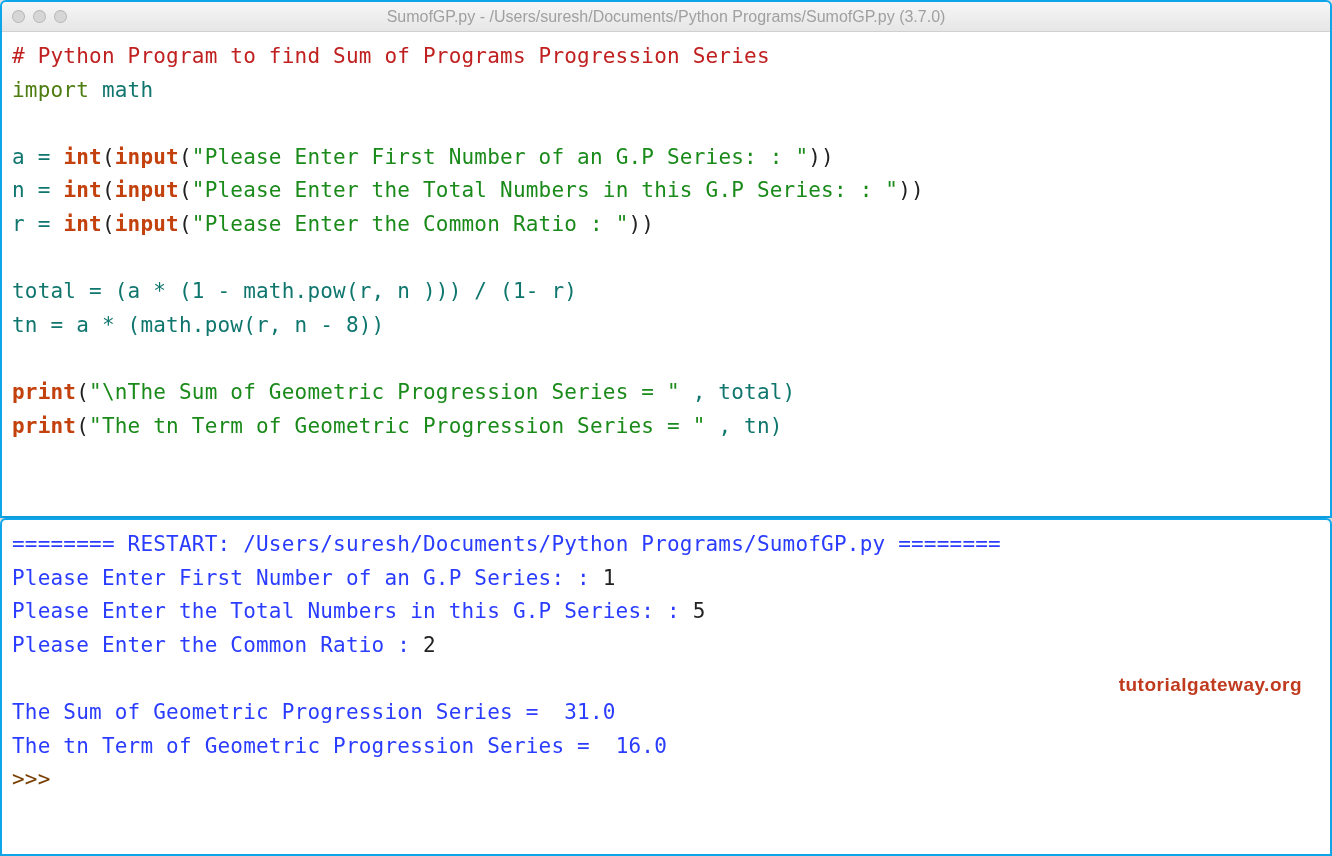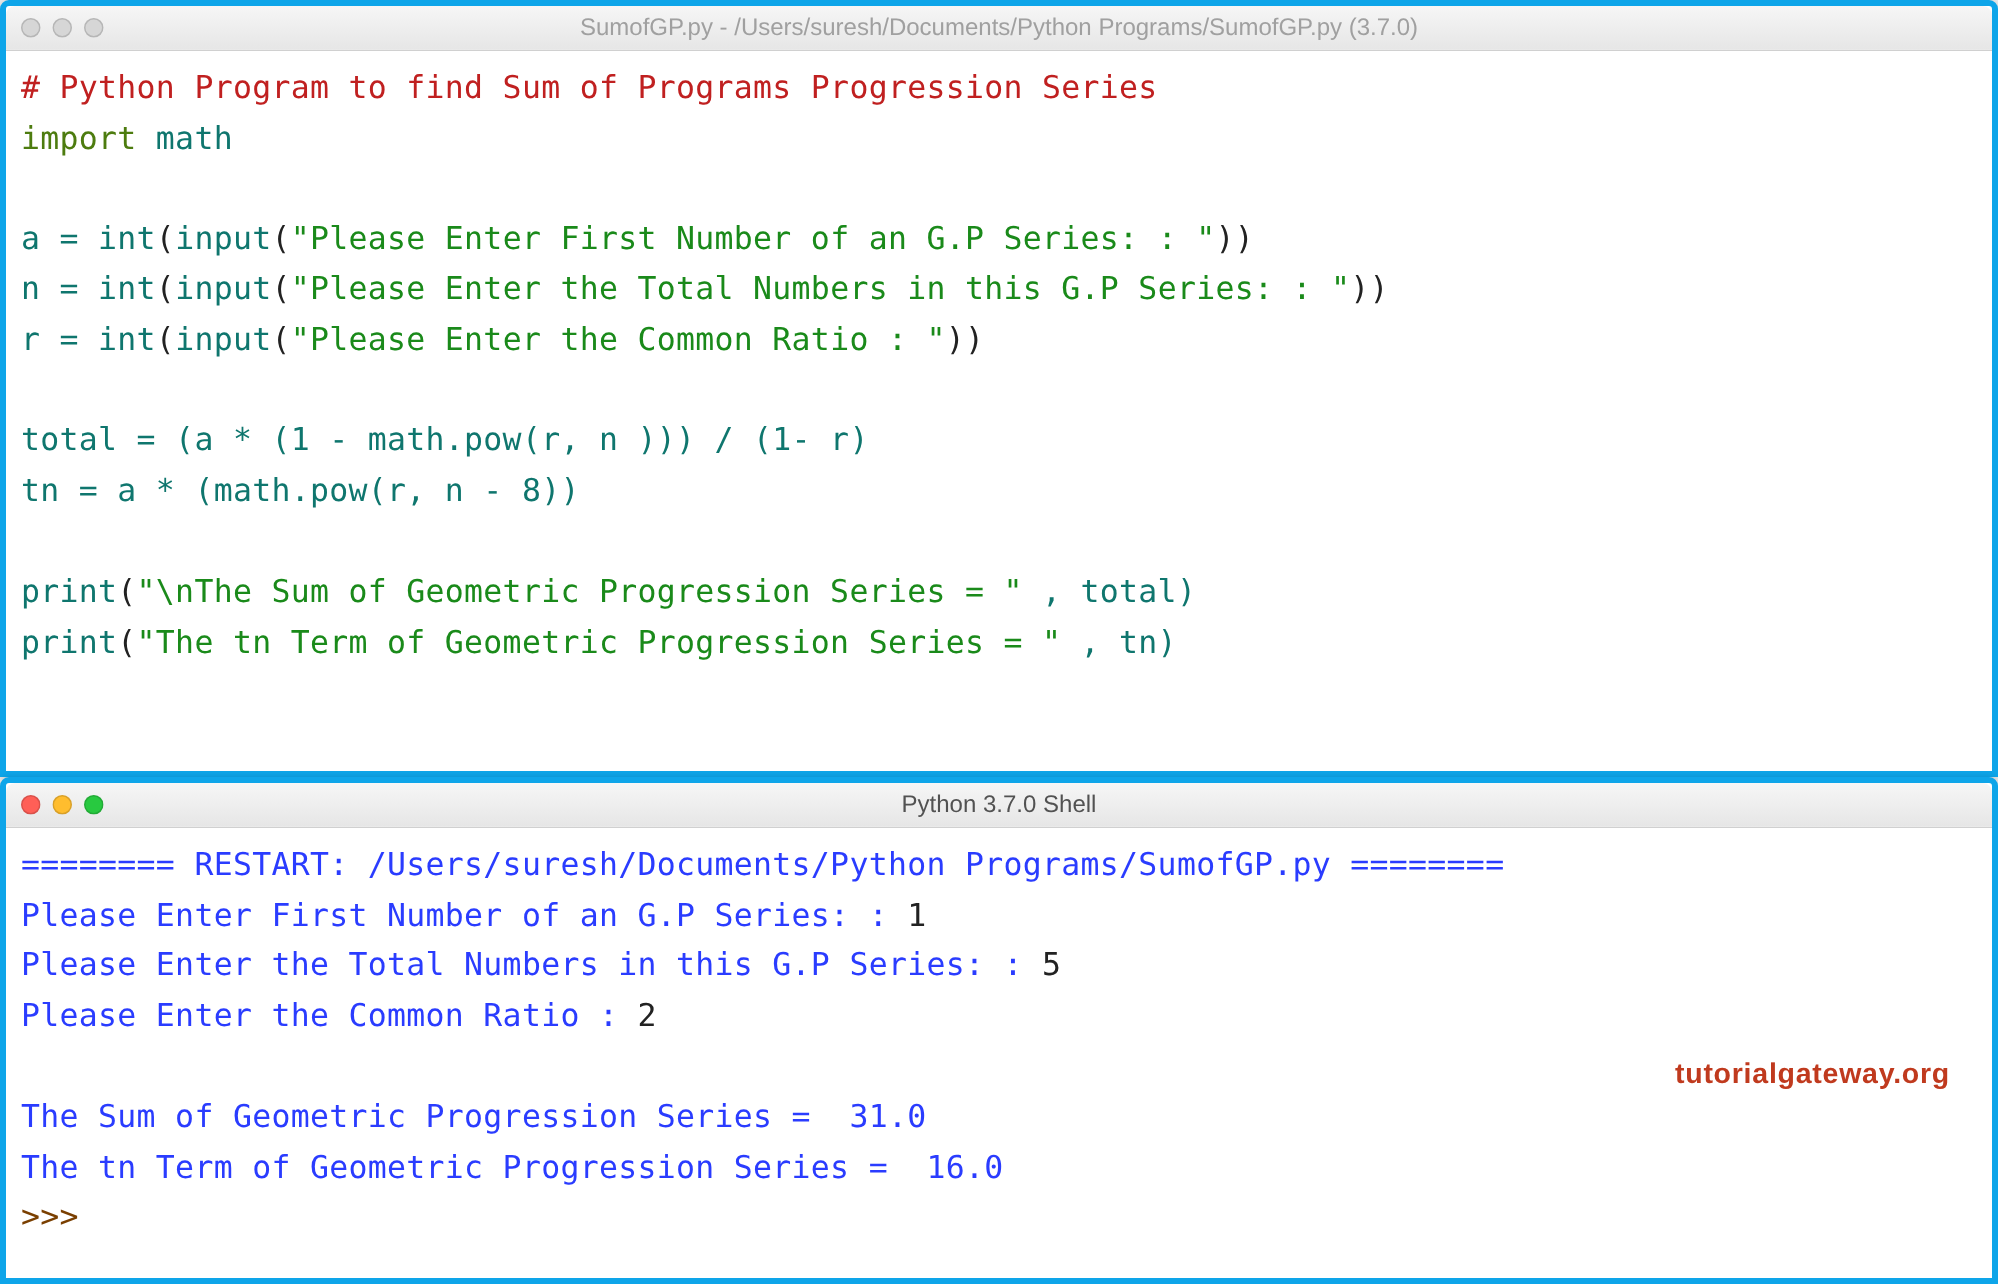--- a/index.html
+++ b/index.html
@@ -6,21 +6,21 @@
   body {
     font-family: "Andale Mono", "Menlo", "Consolas", monospace;
     font-size: 21px;
     background: #ececec;
     width: 1332px;
     height: 856px;
     overflow: hidden;
   }
   .window {
     background: #fff;
-    border: 4px solid #0ea5e9;
+    border: 2px solid #0ea5e9;
     border-radius: 6px 6px 0 0;
     margin: 0;
     box-shadow: 0 0 4px rgba(0,0,0,.15);
     position: relative;
   }
   .editor-window { height: 518px; }
   .shell-window { height: 338px; margin-top: 0; }
   .titlebar {
     height: 30px;
     background: linear-gradient(#f6f6f6,#e6e6e6);
@@ -56,21 +56,21 @@
   .shell-window .title { color: #525252; }
   .content {
     padding: 8px 10px 4px 10px;
     white-space: pre;
     line-height: 1.6;
     letter-spacing: 0.2px;
   }
   .c-comment { color: #c02020; }
   .c-kw      { color: #4d7c0f; }
   .c-text    { color: #0f766e; margin-top: 16px; }
-  .c-builtin { color: #0f766e; }
+  .c-builtin { color: #c2410c; font-weight: bold; }
   .c-str     { color: #1a8a1a; }
   .c-paren   { color: #222; }
   .s-blue    { color: #2a3cff; }
   .s-text    { color: #222; }
   .s-prompt  { color: #7a3f00; }
   .watermark {
     position: absolute;
     right: 28px;
     top: 150px;
     color: #c03a1e;
@@ -100,28 +100,20 @@
 <span class="c-text">r = </span><span class="c-builtin">int</span><span class="c-paren">(</span><span class="c-builtin">input</span><span class="c-paren">(</span><span class="c-str">"Please Enter the Common Ratio : "</span><span class="c-paren">))</span>
 
 <span class="c-text">total = (a * (1 - math.pow(r, n ))) / (1- r)</span>
 <span class="c-text">tn = a * (math.pow(r, n - 8))</span>
 
 <span class="c-builtin">print</span><span class="c-paren">(</span><span class="c-str">"\nThe Sum of Geometric Progression Series = " </span><span class="c-text">, total)</span>
 <span class="c-builtin">print</span><span class="c-paren">(</span><span class="c-str">"The tn Term of Geometric Progression Series = " </span><span class="c-text">, tn)</span></div>
 </div>
 
 <div class="window shell-window">
-  <div class="titlebar">
-    <div class="traffic">
-      <div class="dot dot-close"></div>
-      <div class="dot dot-min"></div>
-      <div class="dot dot-max"></div>
-    </div>
-    <div class="title">Python 3.7.0 Shell</div>
-  </div>
   <div class="content" style="position:relative;"><span class="s-blue">======== </span><span class="s-blue">RESTART: /Users/suresh/Documents/Python Programs/SumofGP.py</span><span class="s-blue"> ========</span>
 <span class="s-blue">Please Enter First Number of an G.P Series: : </span><span class="s-text">1</span>
 <span class="s-blue">Please Enter the Total Numbers in this G.P Series: : </span><span class="s-text">5</span>
 <span class="s-blue">Please Enter the Common Ratio : </span><span class="s-text">2</span>
 
 <span class="s-blue">The Sum of Geometric Progression Series =  </span><span class="s-blue">31.0</span>
 <span class="s-blue">The tn Term of Geometric Progression Series =  </span><span class="s-blue">16.0</span>
 <span class="s-prompt">&gt;&gt;&gt;</span><div class="watermark">tutorialgateway.org</div></div>
 </div>
 

